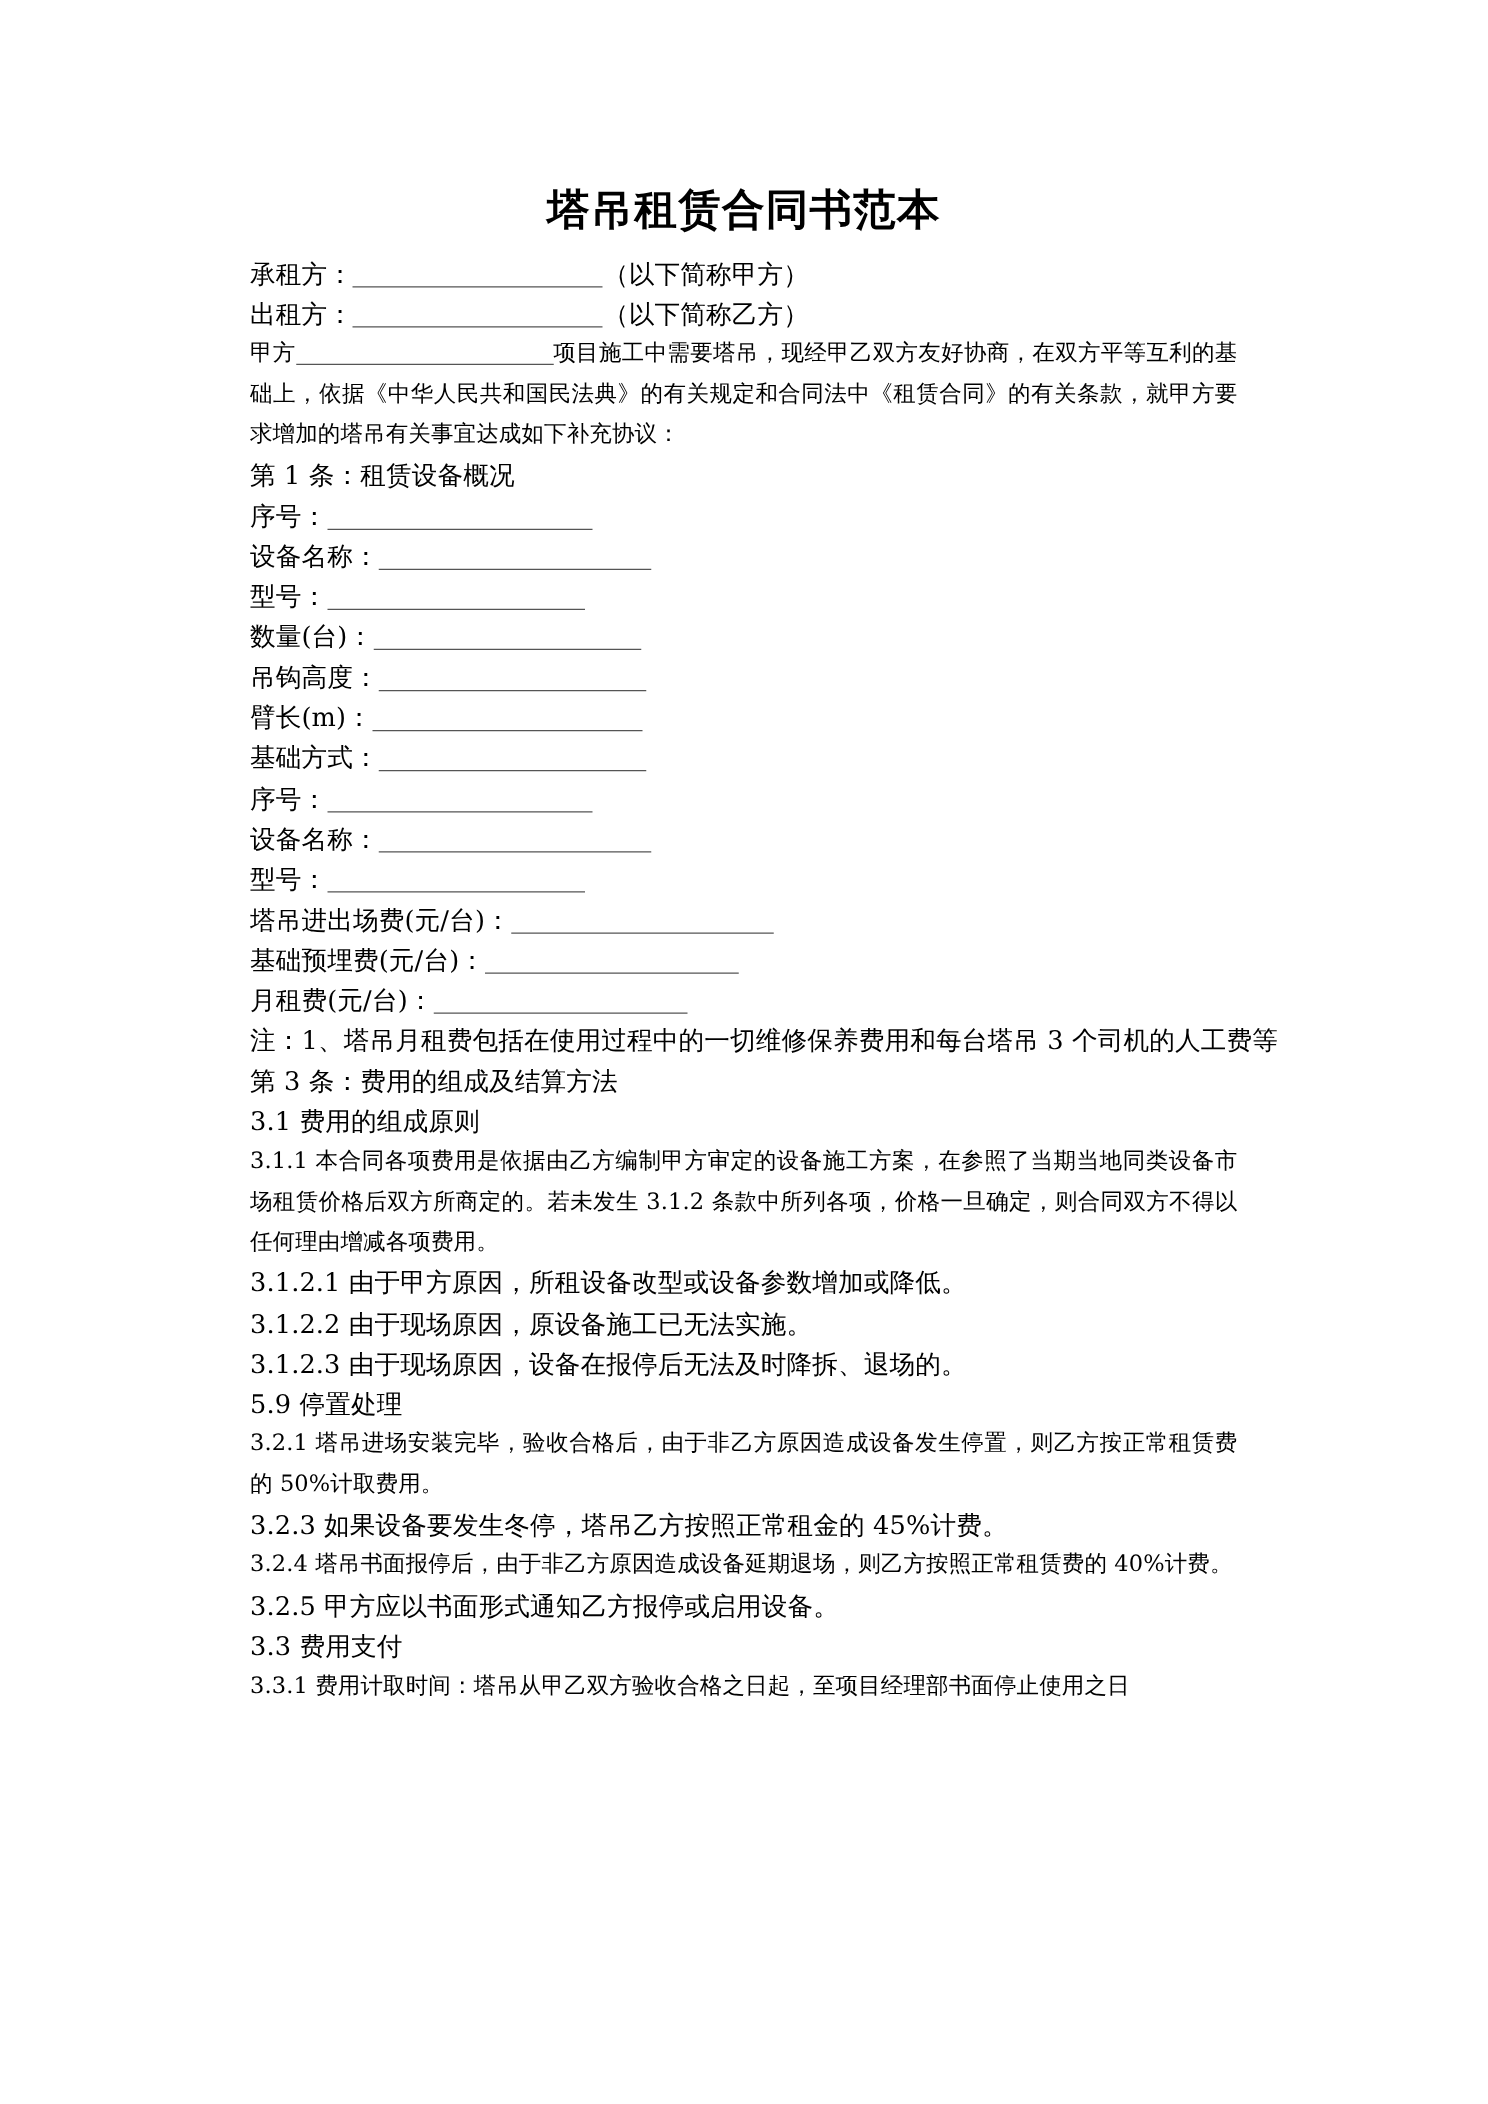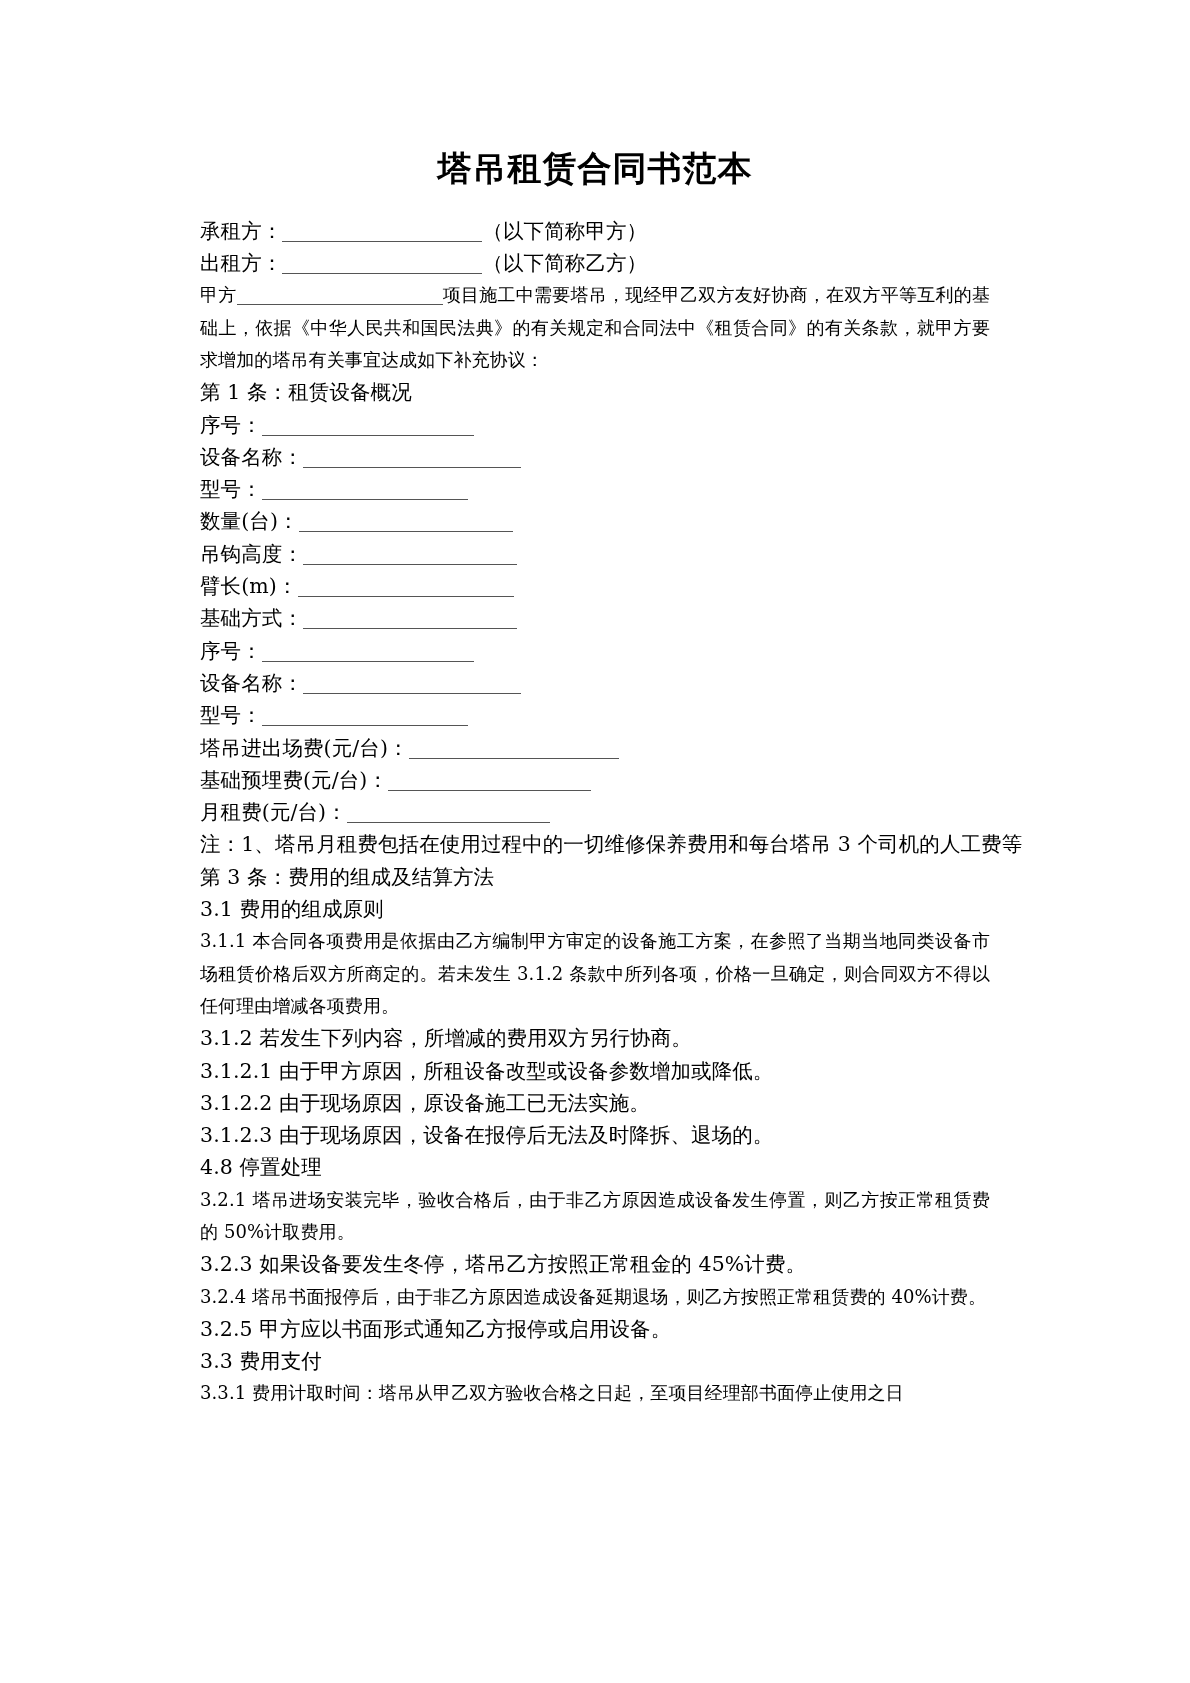--- a/index.html
+++ b/index.html
@@ -27,21 +27,21 @@
     font-weight: bold;
     font-size: 34px;
     line-height: 1.2;
     text-align: center;
     letter-spacing: 1px;
     margin: 0;
     padding-top: 148px;
     padding-bottom: 14px;
   }
   .body-col {
-    margin: 12px auto;
+    margin: 0 auto;
     width: 790px;
     padding-left: 0;
   }
   .line {
     font-size: 20.5px;
     line-height: 32.3px;
     white-space: nowrap;
     letter-spacing: 0.1px;
   }
   .para {
@@ -130,25 +130,24 @@
     </div>
     <div class="line">
       <span>月租费(元/台)：</span><span class="blank w7"></span>
     </div>
 
     <div class="line">注：1、塔吊月租费包括在使用过程中的一切维修保养费用和每台塔吊 3 个司机的人工费等</div>
 
     <div class="line">第 3 条：费用的组成及结算方法</div>
     <div class="line">3.1 费用的组成原则</div>
     <div class="para">3.1.1 本合同各项费用是依据由乙方编制甲方审定的设备施工方案，在参照了当期当地同类设备市场租赁价格后双方所商定的。若未发生 3.1.2 条款中所列各项，价格一旦确定，则合同双方不得以任何理由增减各项费用。</div>
-    <div class="line">3.1.2 若发生下列内容，所增减的费用双方另行协商。</div>
     <div class="line">3.1.2.1 由于甲方原因，所租设备改型或设备参数增加或降低。</div>
     <div class="line">3.1.2.2 由于现场原因，原设备施工已无法实施。</div>
     <div class="line">3.1.2.3 由于现场原因，设备在报停后无法及时降拆、退场的。</div>
-    <div class="line">4.8 停置处理</div>
+    <div class="line">5.9 停置处理</div>
     <div class="para">3.2.1 塔吊进场安装完毕，验收合格后，由于非乙方原因造成设备发生停置，则乙方按正常租赁费的 50%计取费用。</div>
     <div class="line">3.2.3 如果设备要发生冬停，塔吊乙方按照正常租金的 45%计费。</div>
     <div class="para">3.2.4 塔吊书面报停后，由于非乙方原因造成设备延期退场，则乙方按照正常租赁费的 40%计费。</div>
     <div class="line">3.2.5 甲方应以书面形式通知乙方报停或启用设备。</div>
     <div class="line">3.3 费用支付</div>
     <div class="para">3.3.1 费用计取时间：塔吊从甲乙双方验收合格之日起，至项目经理部书面停止使用之日</div>
 
   </div>
 </div>
 

